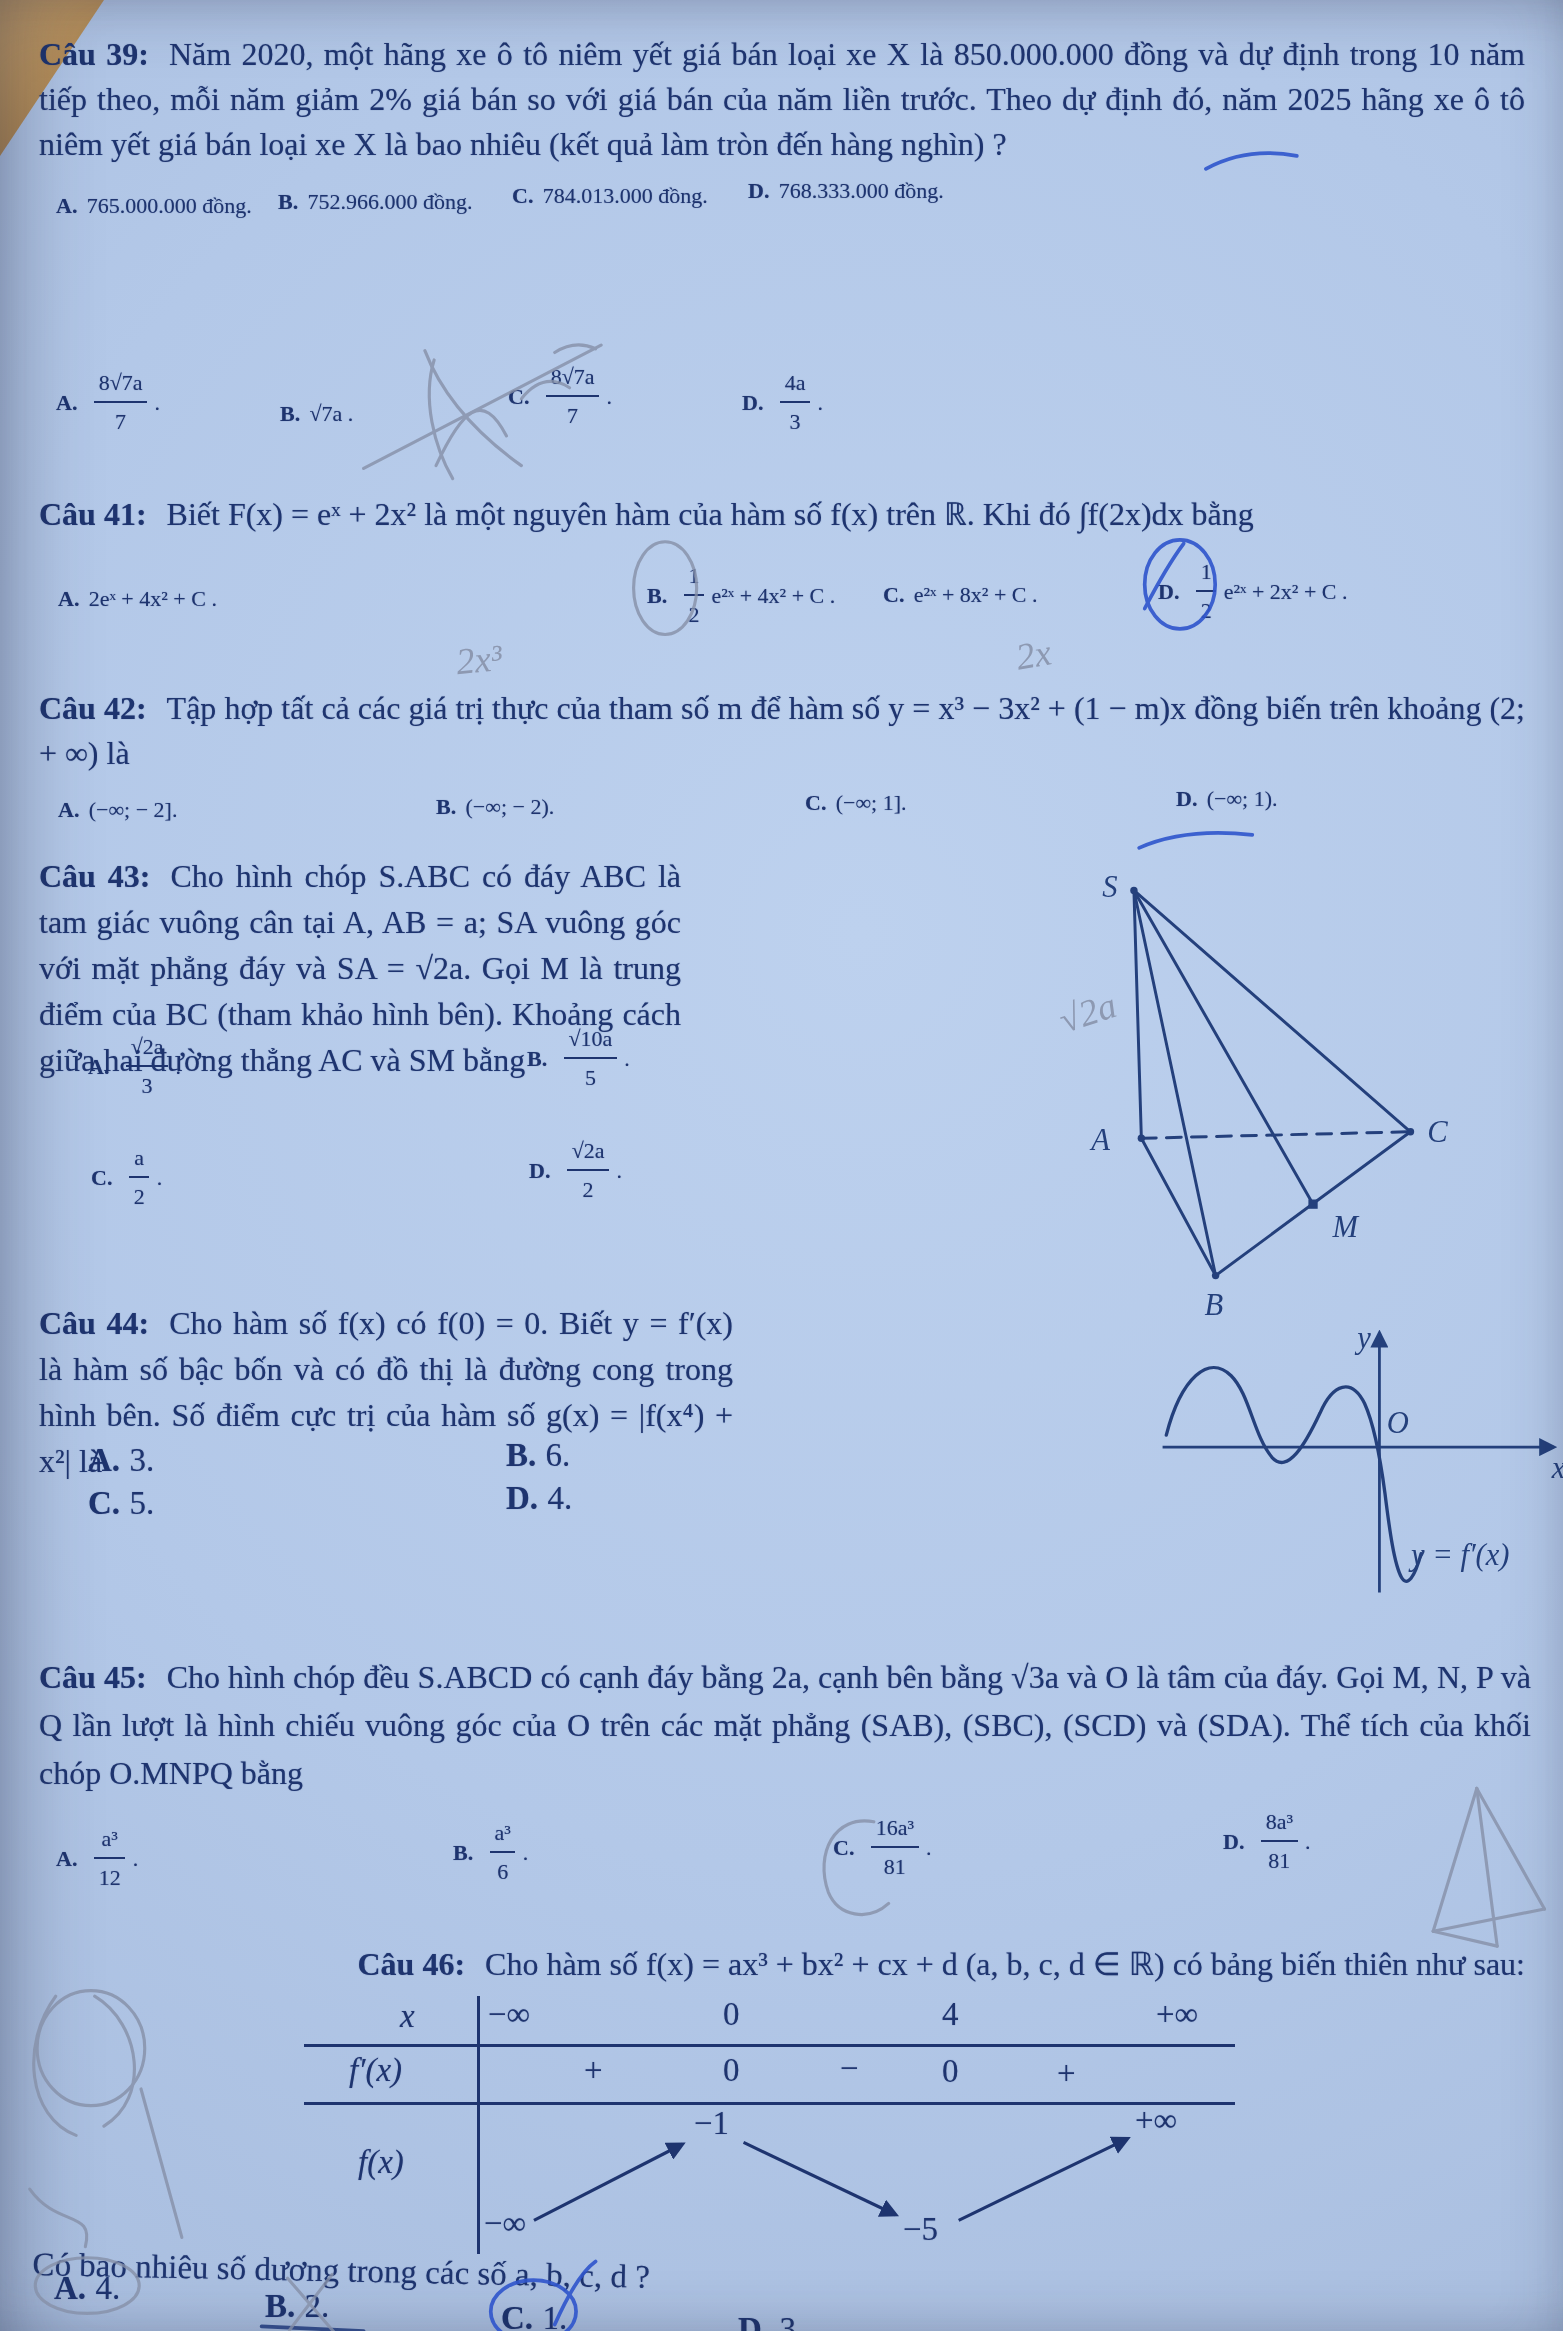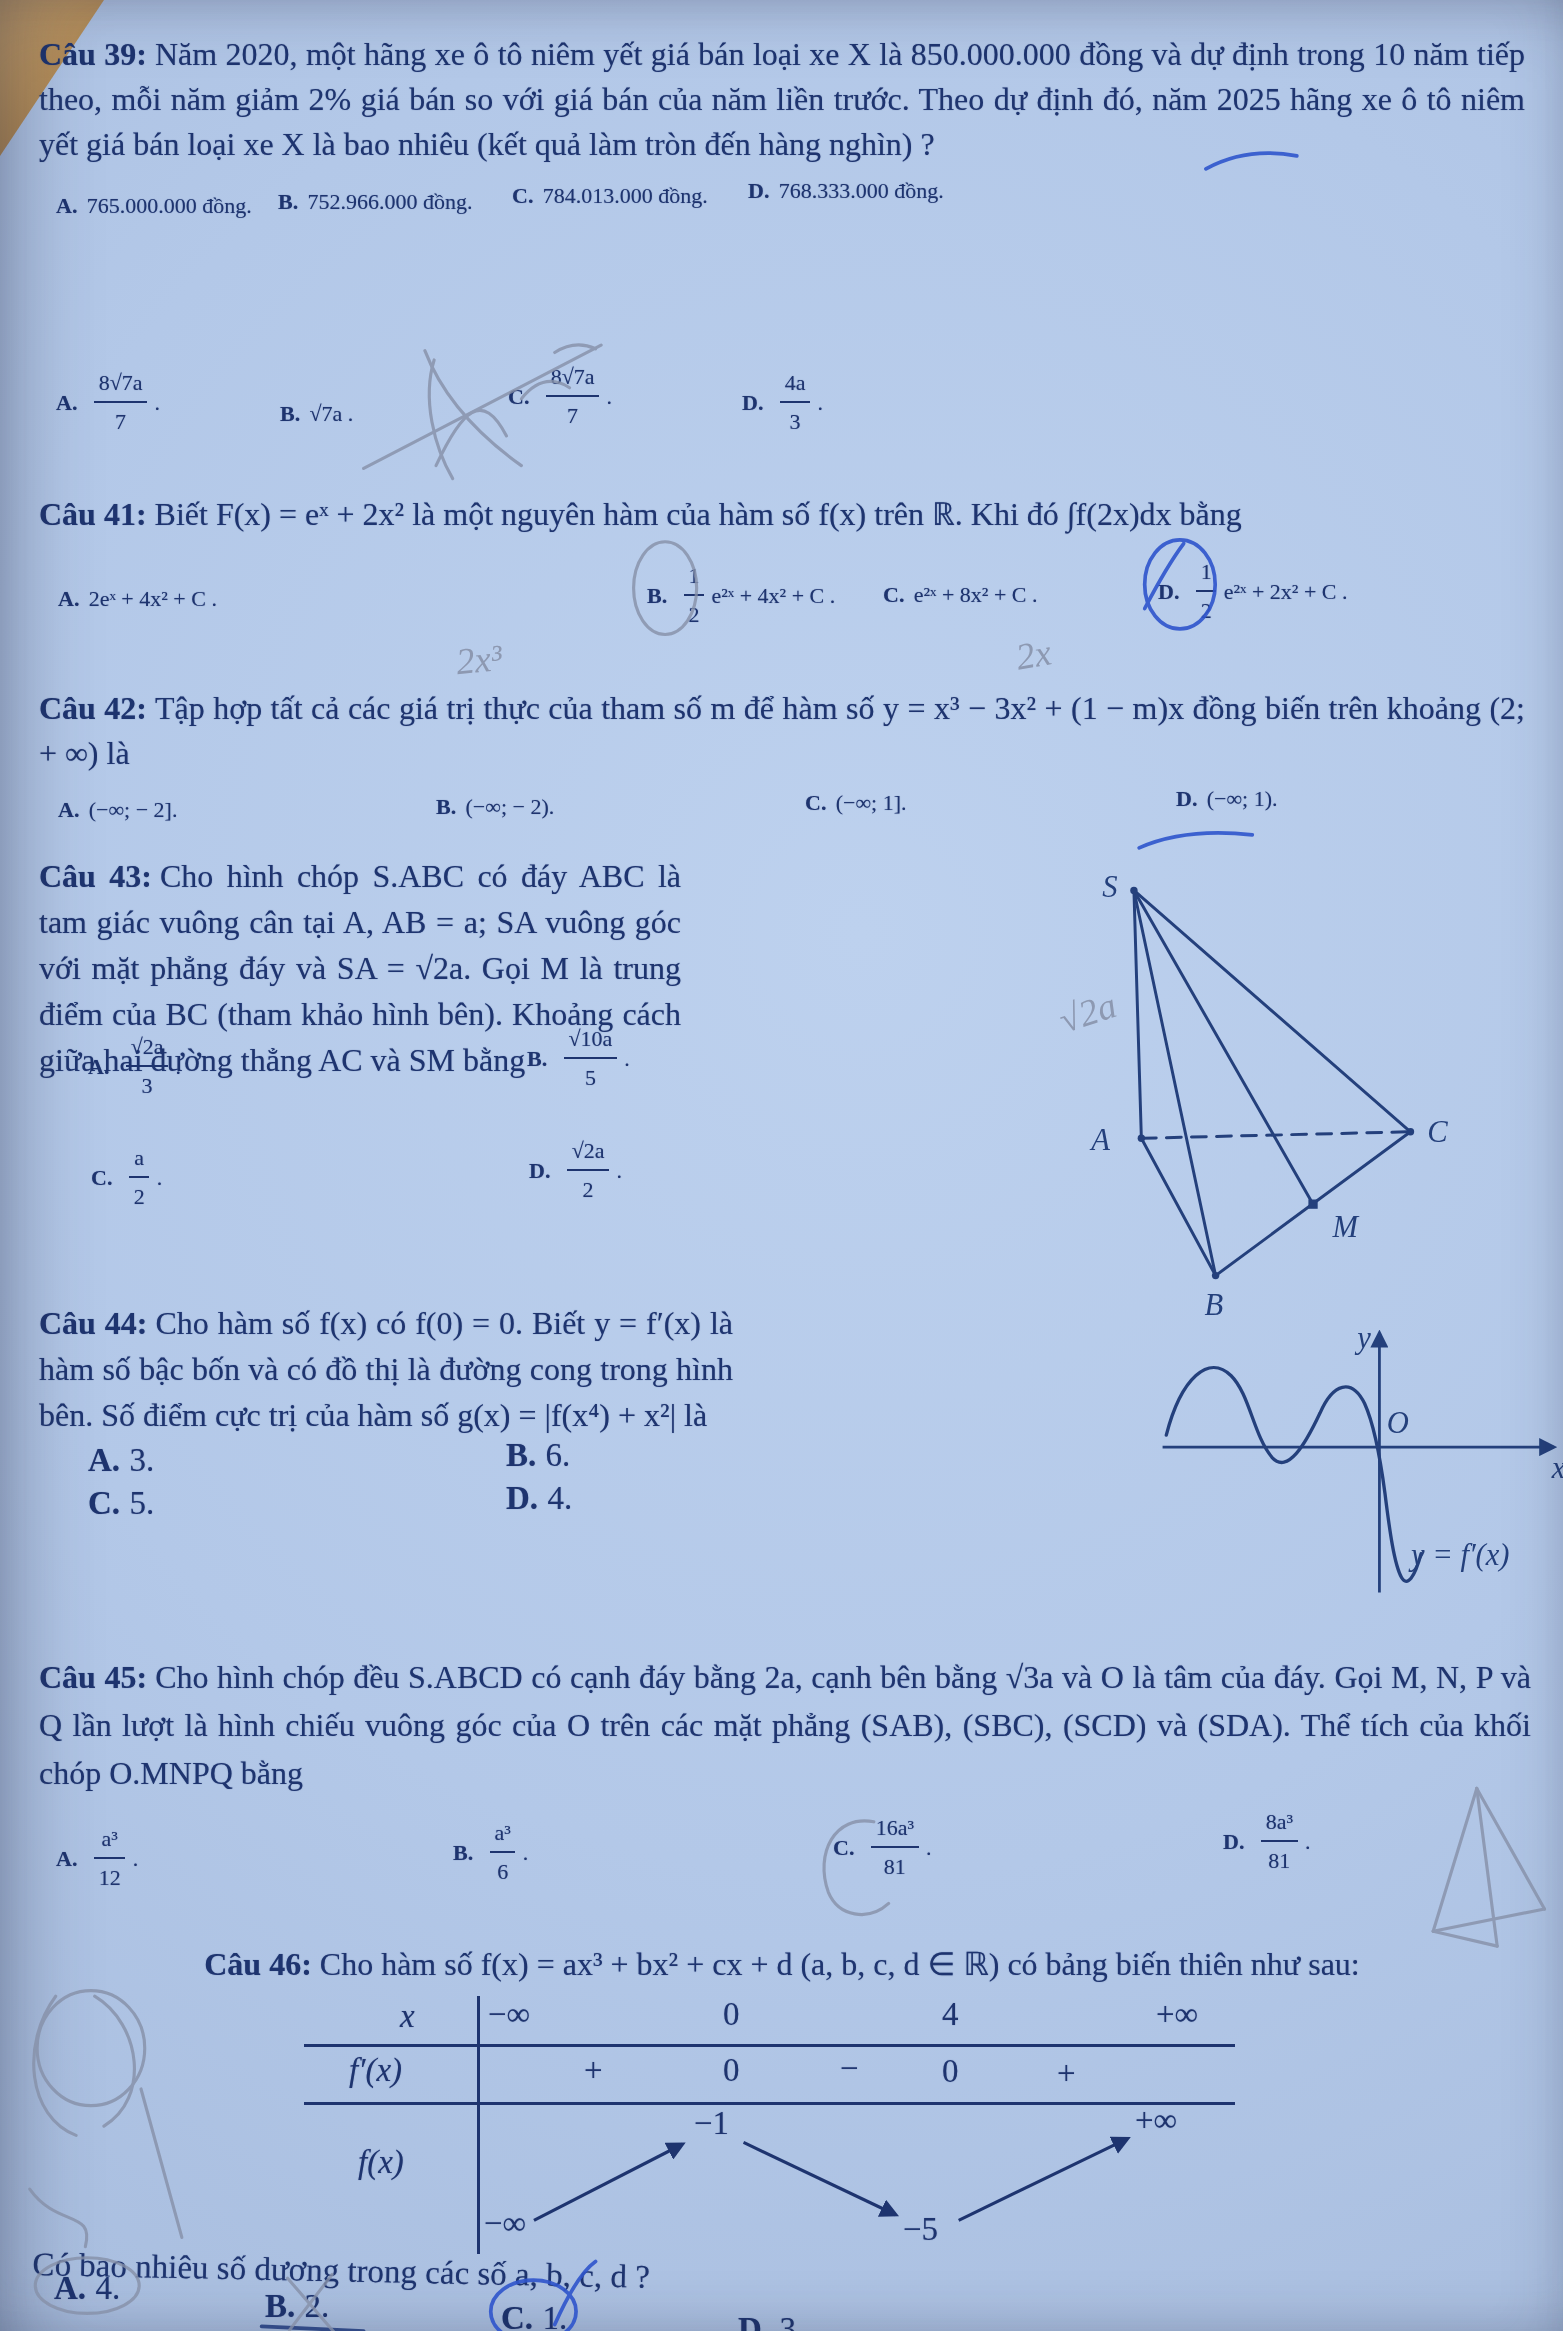--- a/index.html
+++ b/index.html
@@ -22,21 +22,21 @@
   .corner-tan{
     position:absolute;top:0;left:0;width:104px;height:156px;
     background:linear-gradient(135deg,#c9a26b 0%,#ab8450 70%,#8f6c3e 100%);
     clip-path:polygon(0 0,100% 0,0 100%);
   }
   .q{position:absolute;color:#1e346f}
   .qtext{
     margin:0;font-size:32px;line-height:45px;text-align:justify;
     color:#1e346f;text-shadow:0 0 1.1px rgba(30,52,111,.5);
   }
-  .qlabel{font-weight:700;margin-right:8px}
+  .qlabel{font-weight:700;margin-right:20px}
   .opt{
     position:absolute;font-size:22px;line-height:39px;white-space:nowrap;
     color:#1e346f;text-shadow:0 0 1.1px rgba(30,52,111,.45);
   }
   .opt .key{font-weight:700;margin-right:9.3px}
   .optflex{display:flex;align-items:center;gap:7.4px}
   .frac{display:inline-block;vertical-align:middle;text-align:center;line-height:37px}
   .frac .num{display:block;padding:0 4.6px}
   .frac .den{display:block;border-top:2.8px solid #1e346f;padding:0 4.6px}
   .bigopt{font-size:33px}
@@ -241,21 +241,21 @@
   <span class="opt optflex" style="top:1803px;left:1223px">
       <b class="key">D.</b>
       <span class="frac">
         <span class="num">8a³</span>
         <span class="den">81</span>
       </span>
       <span>.</span>
     </span>
 
   <section class="q" style="top:1942px;left:39px;width:1486px">
-    <p class="qtext" style="text-align:center"><b class="qlabel">Câu 46:</b><span>Cho hàm số f(x) = ax³ + bx² + cx + d (a, b, c, d ∈ ℝ) có bảng biến thiên như sau:</span></p>
+    <p class="qtext" style="text-align:right"><b class="qlabel">Câu 46:</b><span>Cho hàm số f(x) = ax³ + bx² + cx + d (a, b, c, d ∈ ℝ) có bảng biến thiên như sau:</span></p>
   </section>
 
   <div class="bbt">
     <div class="vline"></div>
     <div class="hline" style="top:50px"></div>
     <div class="hline" style="top:108px"></div>
     <span class="cell ital" style="top:3.7px;left:96px">x</span>
     <span class="cell ital" style="top:58px;left:45px">f′(x)</span>
     <span class="cell ital" style="top:150px;left:54px">f(x)</span>
     <span class="cell" style="top:1.9px;left:184px">−∞</span>

